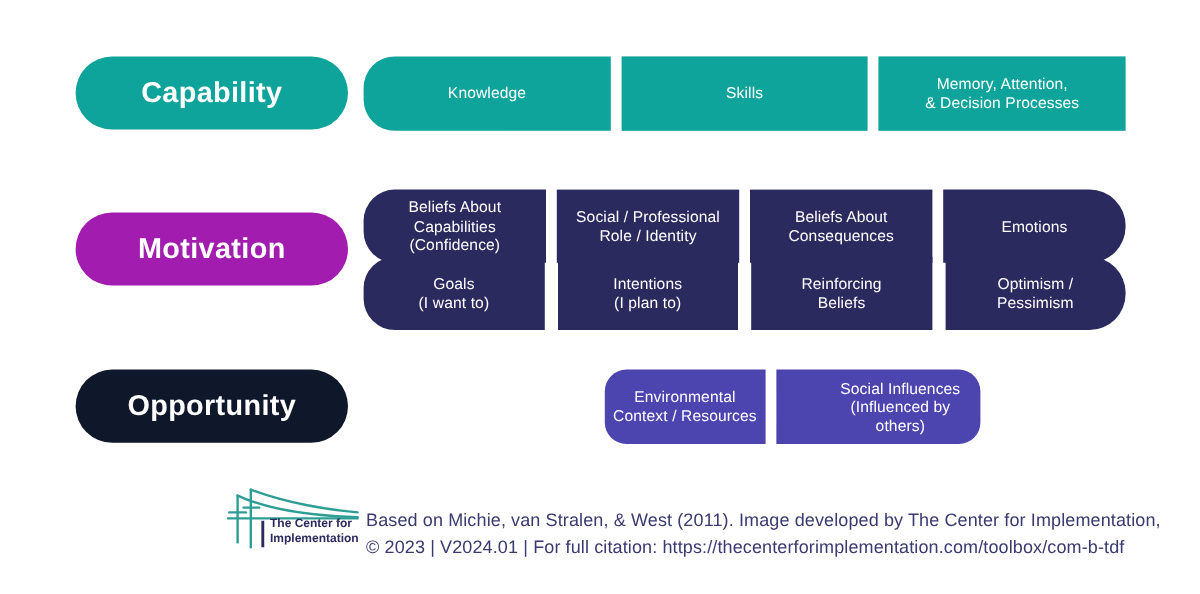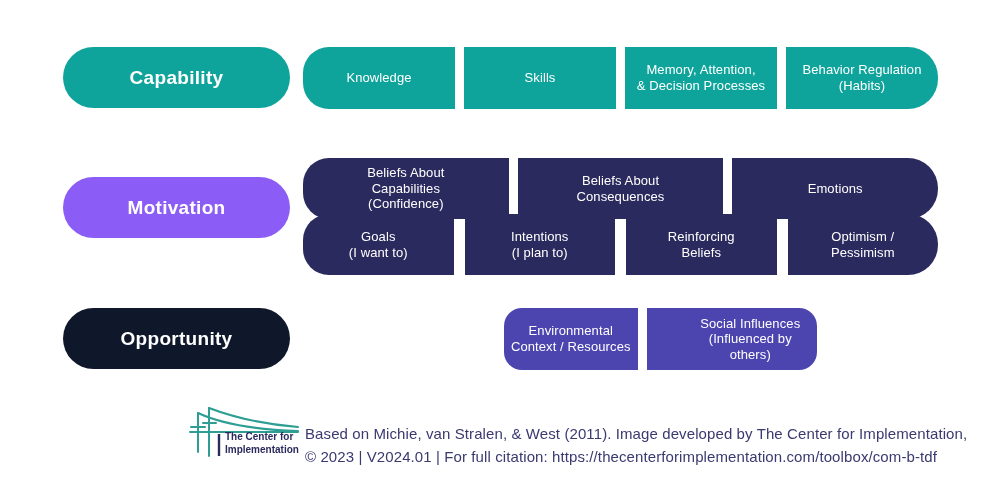--- a/index.html
+++ b/index.html
@@ -11,29 +11,29 @@
     font-family: "Liberation Sans", sans-serif;
     overflow: hidden;
   }
   .pill {
     position: absolute;
     left: 63px;
     width: 227px;
     height: 61px;
     border-radius: 31px;
     color: #ffffff;
-    font-size: 19px;
+    font-size: 24px;
     font-weight: 700;
     letter-spacing: 0.3px;
     display: flex;
     align-items: center;
     justify-content: center;
   }
   .pill.teal   { background: #0fa49b; top: 47px; }
-  .pill.navy   { background: #8b5cf6; top: 177px; }
+  .pill.navy   { background: #a21caf; top: 177px; }
   .pill.purple { background: #0f172a; top: 308px; }
 
   .strip {
     position: absolute;
     left: 303px;
     width: 635px;
     display: flex;
     gap: 9px;
     justify-content: center;
   }
@@ -99,29 +99,29 @@
 <body>
 
 <div class="canvas">
 
   <div class="pill teal">Capability</div>
   <div class="strip row1">
     <div class="box teal cap-first">Knowledge</div>
     <div class="box teal">Skills</div>
     <div class="box teal">Memory, Attention,
 &amp; Decision Processes</div>
-    <div class="box teal cap-last">Behavior Regulation
-(Habits)</div>
   </div>
 
   <div class="pill navy">Motivation</div>
   <div class="strip row2">
     <div class="box navy cap-first">Beliefs About
 Capabilities
 (Confidence)</div>
+    <div class="box navy">Social / Professional
+Role / Identity</div>
     <div class="box navy">Beliefs About
 Consequences</div>
     <div class="box navy cap-last">Emotions</div>
   </div>
   <div class="strip row3">
     <div class="box navy cap-first">Goals
 (I want to)</div>
     <div class="box navy">Intentions
 (I plan to)</div>
     <div class="box navy">Reinforcing

